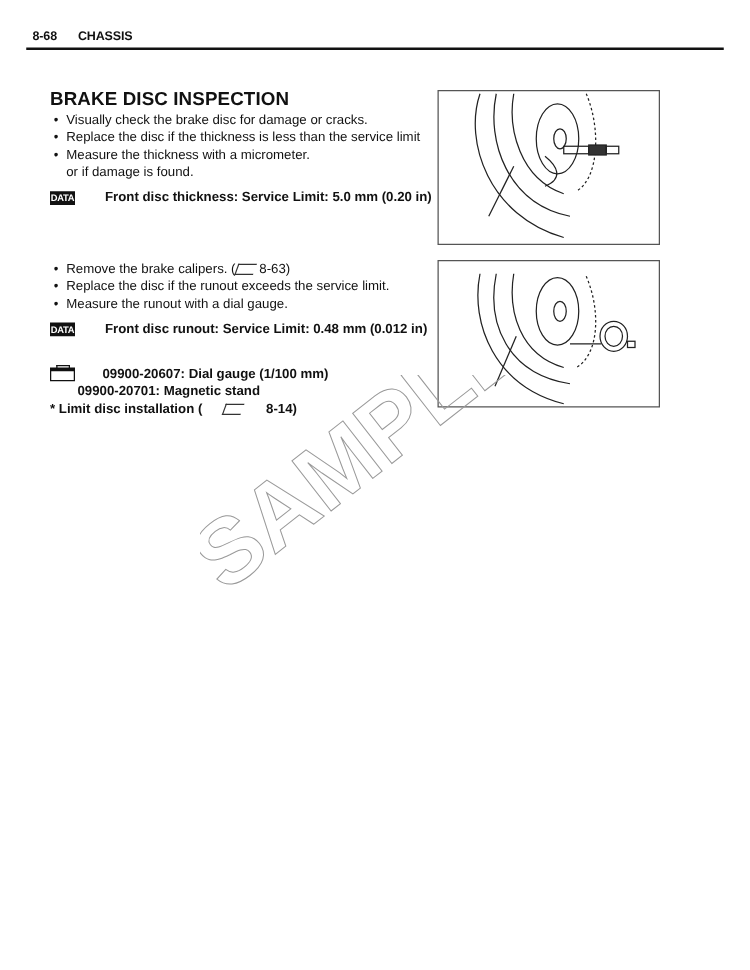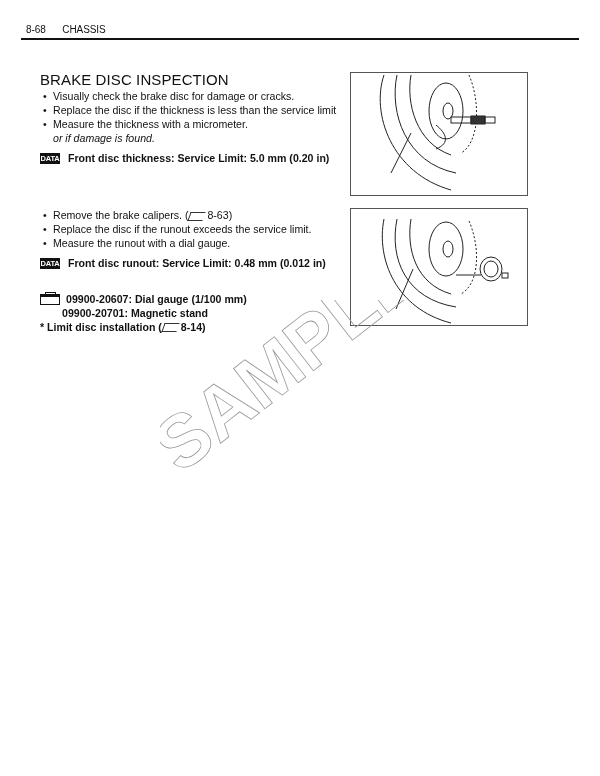--- a/index.html
+++ b/index.html
@@ -1,24 +1,24 @@
 <!DOCTYPE html>
 <html><head>
 <meta charset="utf-8">
 <style>
   html, body { margin:0; padding:0; background:#fff; }
   body { width:600px; height:776px; position:relative; overflow:hidden; font-family:"Liberation Sans", sans-serif; color:#111; }
-  .header { position:absolute; left:26px; top:24px; width:554px; font-size:10px; font-weight:normal; letter-spacing:-0.1px; }
+  .header { position:absolute; left:26px; top:24px; width:554px; font-size:10px; font-weight:bold; letter-spacing:-0.1px; }
   .header .pg { display:inline-block; margin-right:14px; }
   .hrule { position:absolute; left:21px; top:38px; width:558px; height:2px; background:#111; }
-  .title { position:absolute; left:40px; top:71px; font-size:15px; font-weight:normal; letter-spacing:0.1px; }
+  .title { position:absolute; left:40px; top:71px; font-size:15px; font-weight:bold; letter-spacing:0.1px; }
   .block { position:absolute; left:40px; font-size:10.6px; line-height:14px; }
   .bullet { position:relative; padding-left:13px; }
   .bullet::before { content:"•"; position:absolute; left:3px; top:0; }
-  .spec { font-weight:bold; display:flex; align-items:center; font-size:10.6px; }
+  .spec { font-weight:bold; display:flex; align-items:center; font-size:10.6px;gap:16px; }
   .ico-data { display:inline-block; width:20px; height:11px; background:#111; color:#fff; font-size:7.5px; font-weight:bold; line-height:11px; text-align:center; margin-right:8px; letter-spacing:-0.2px; }
   .ico-tool { display:inline-block; width:20px; height:11px; border:1.5px solid #111; border-top-width:3px; box-sizing:border-box; margin-right:6px; position:relative; }
   .ico-tool::after { content:""; position:absolute; left:4px; top:-5px; width:9px; height:2px; border:1.3px solid #111; border-bottom:none; }
   .ref-icon { display:inline-block; width:14px; height:7px; border:1px solid #333; border-right:none; transform:skewX(-20deg); margin:0 3px 0 1px; vertical-align:middle; }
   .fig { position:absolute; border:1.5px solid #555; background:#fff; }
   .watermark { position:absolute; left:160px; top:300px; }
 </style>
 </head>
 <body>
 
@@ -27,21 +27,21 @@
   <span>CHASSIS</span>
 </div>
 <div class="hrule"></div>
 
 <div class="title">BRAKE DISC INSPECTION</div>
 
 <div class="block" style="top:89px;">
   <div class="bullet">Visually check the brake disc for damage or cracks.</div>
   <div class="bullet">Replace the disc if the thickness is less than the service limit</div>
   <div class="bullet">Measure the thickness with a micrometer.</div>
-  <div style="padding-left:13px;font-style:italic;">or if damage is found.</div>
+  <div style="padding-left:13px;">or if damage is found.</div>
   <div class="spec" style="margin-top:6px;">
     <span class="ico-data">DATA</span>
     <span>Front disc thickness: Service Limit: 5.0 mm (0.20 in)</span>
   </div>
 </div>
 
 <div class="block" style="top:208px;">
   <div class="bullet">
     <span>Remove the brake calipers. (</span><span class="ref-icon"></span><span>8-63)</span>
   </div>

